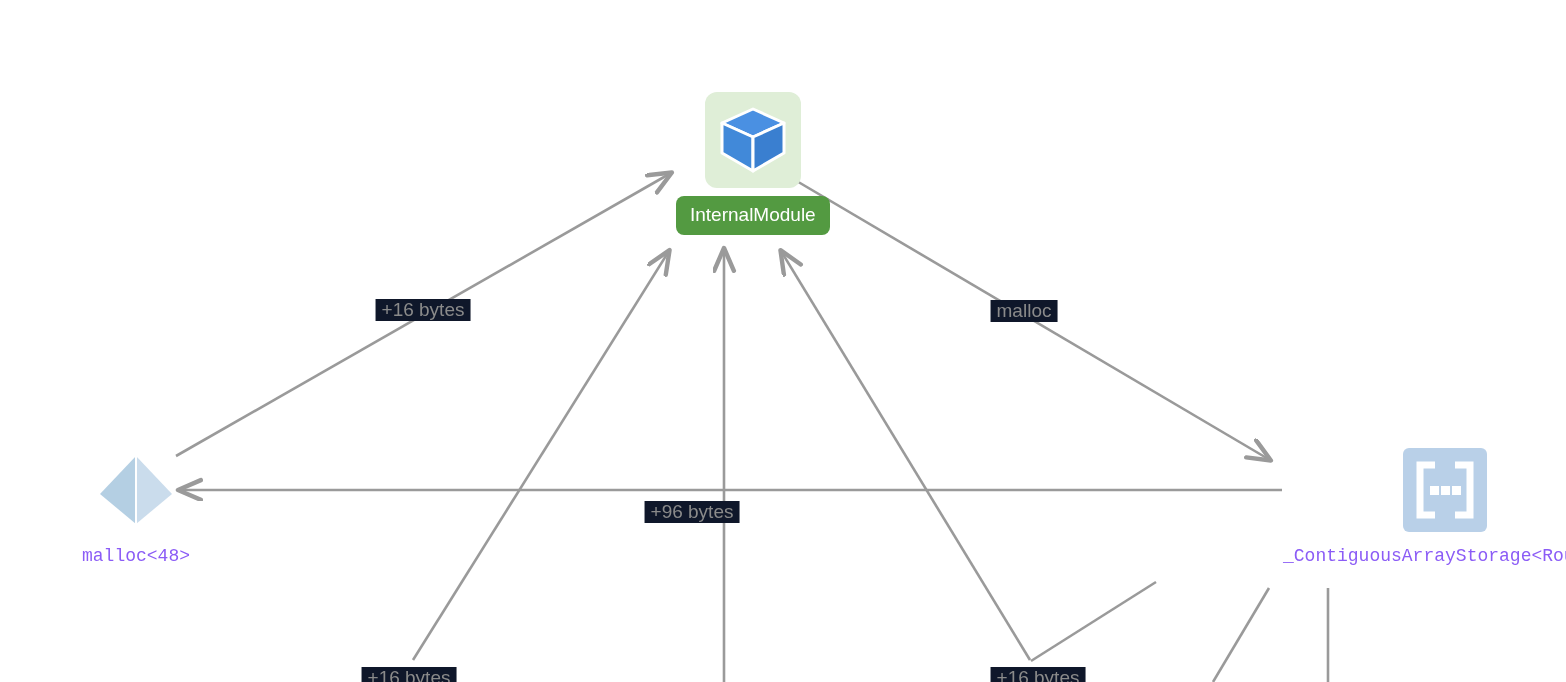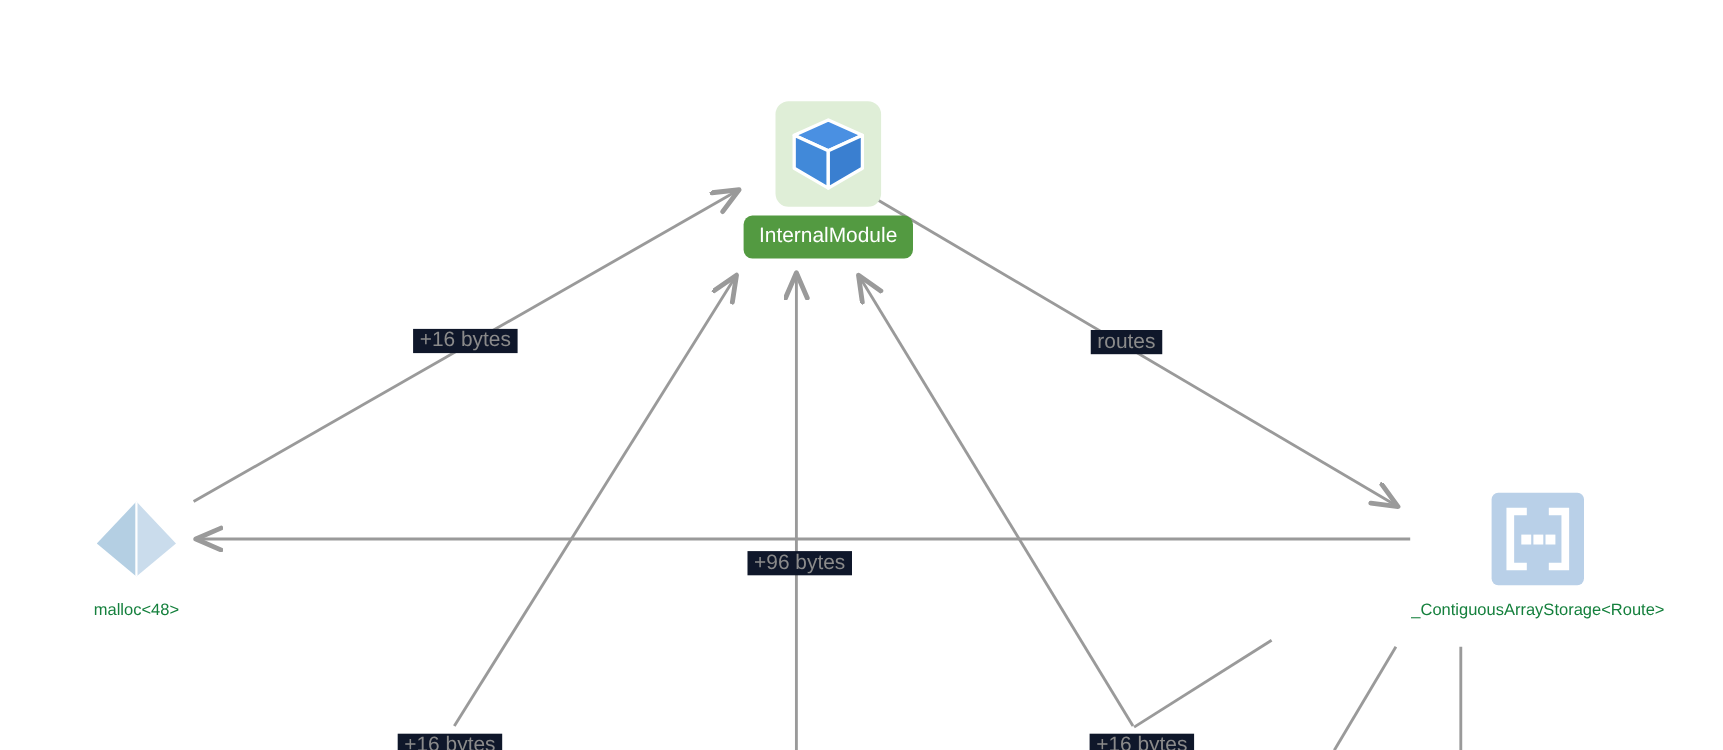--- a/index.html
+++ b/index.html
@@ -73,24 +73,24 @@
     height: 84px;
     border-radius: 6px;
     background: #b9d0e8;
     display: flex;
     align-items: center;
     justify-content: center;
   }
 
   .node-label {
     margin-top: 14px;
-    font-size: 15px;
-    color: #15803d;
+    font-size: 18px;
+    color: #8b5cf6;
     white-space: nowrap;
-    font-family: Liberation Sans, sans-serif;
+    font-family: Liberation Mono, monospace;
   }
 
   
   .edge-label {
     position: absolute;
     font-size: 19px;
     color: #8a8a8a;
     white-space: nowrap;
     font-family: "Liberation Sans", sans-serif;
     transform: translate(-50%, -50%);
@@ -164,21 +164,21 @@
         <rect x="27" y="38" width="9" height="9" fill="#ffffff"></rect>
         <rect x="38" y="38" width="9" height="9" fill="#ffffff"></rect>
         <rect x="49" y="38" width="9" height="9" fill="#ffffff"></rect>
       </svg>
     </div>
     <div class="node-label">_ContiguousArrayStorage&lt;Route&gt;</div>
   </div>
 
   <div class="edge-label" style="left:423px; top:310px;">+16 bytes</div>
 
-  <div class="edge-label" style="left:1024px; top:311px;">routes</div>
+  <div class="edge-label" style="left:1024px; top:311px;">malloc</div>
 
-  <div class="edge-label" style="left:727px; top:512px;">+96 bytes</div>
+  <div class="edge-label" style="left:692px; top:512px;">+96 bytes</div>
 
   <div class="edge-label" style="left:409px; top:678px;">+16 bytes</div>
 
   <div class="edge-label" style="left:1038px; top:678px;">+16 bytes</div>
 
 </div>
 
 </body></html>

